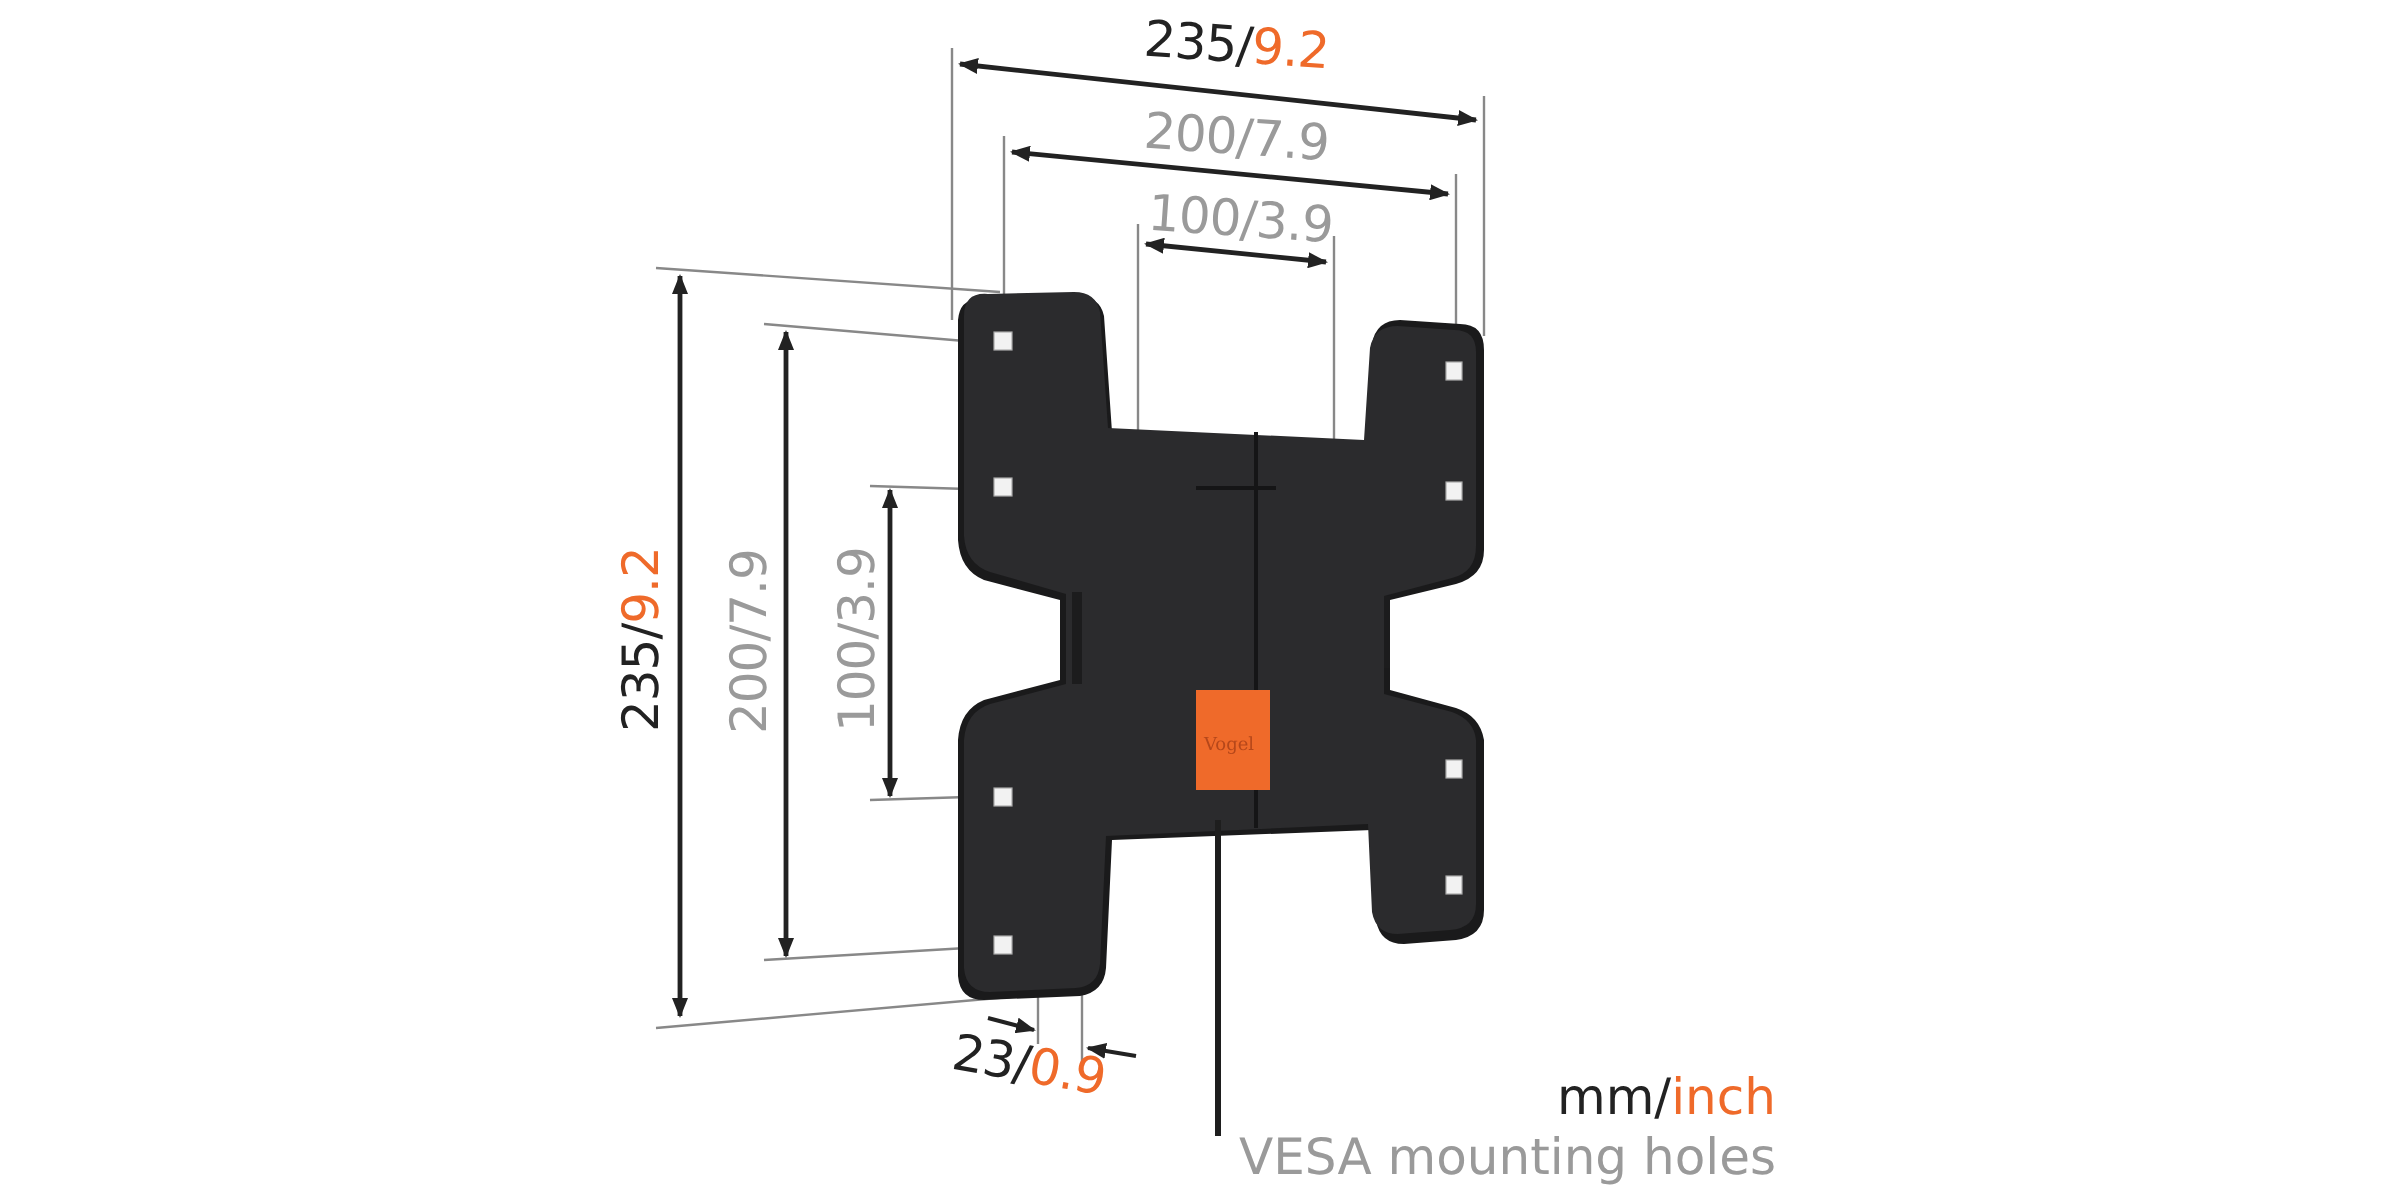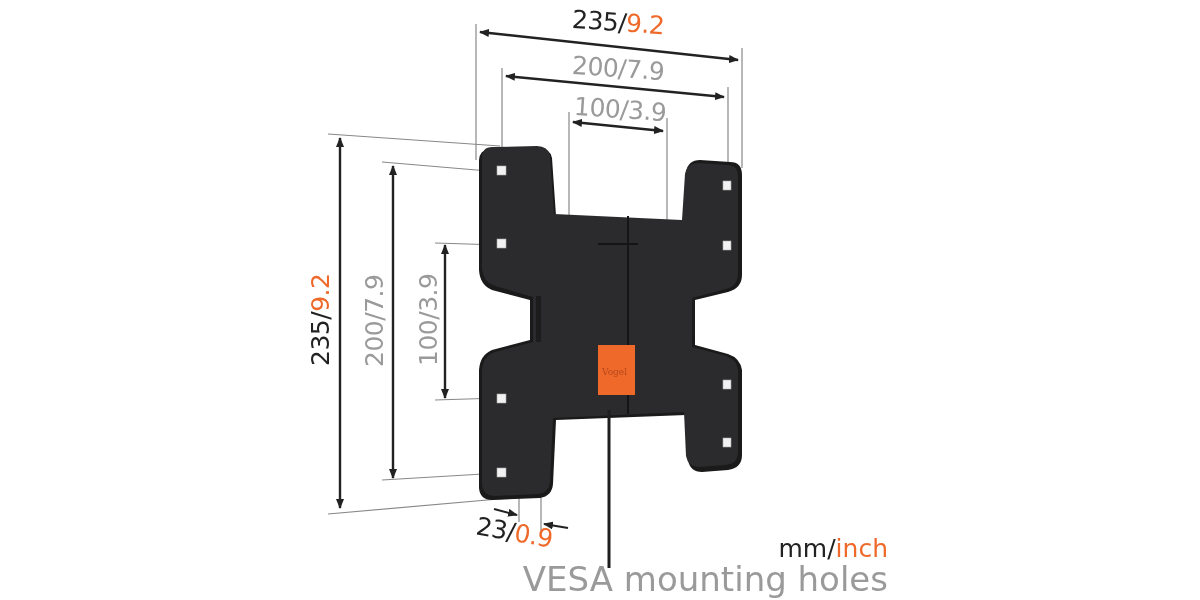--- a/index.html
+++ b/index.html
@@ -5,21 +5,21 @@
     html, body { margin: 0; padding: 0; background: #ffffff; }
     body { width: 1200px; height: 600px; position: relative; overflow: hidden; font-family: "DejaVu Sans", sans-serif; }
     #stage { position: absolute; left: 0; top: 0; width: 1200px; height: 600px; }
     .lbl { position: absolute; white-space: nowrap; font-family: "DejaVu Sans", sans-serif; letter-spacing: -0.5px; }
     .dark { color: #222222; }
     .grey { color: #9a9a9a; }
     .orange { color: #ef6a2a; }
     .rot { transform-origin: 0 0; }
     #legend { position: absolute; right: 312px; top: 534px; text-align: right; line-height: 30px; }
     #legend .units { font-size: 25px; }
-    #legend .caption { font-size: 34px; color: #9a9a9a; }
+    #legend .caption { font-size: 25px; color: #9a9a9a; }
   </style>
 </head>
 <body>
 
 <div id="stage">
 
   <svg width="1200" height="600" viewBox="0 0 1200 600" xmlns="http://www.w3.org/2000/svg">
     <defs>
       <marker id="arr" markerWidth="10" markerHeight="8" refX="9" refY="4" orient="auto-start-reverse" markerUnits="userSpaceOnUse">
         <path d="M0,0 L10,4 L0,8 Z" fill="#222"></path>

